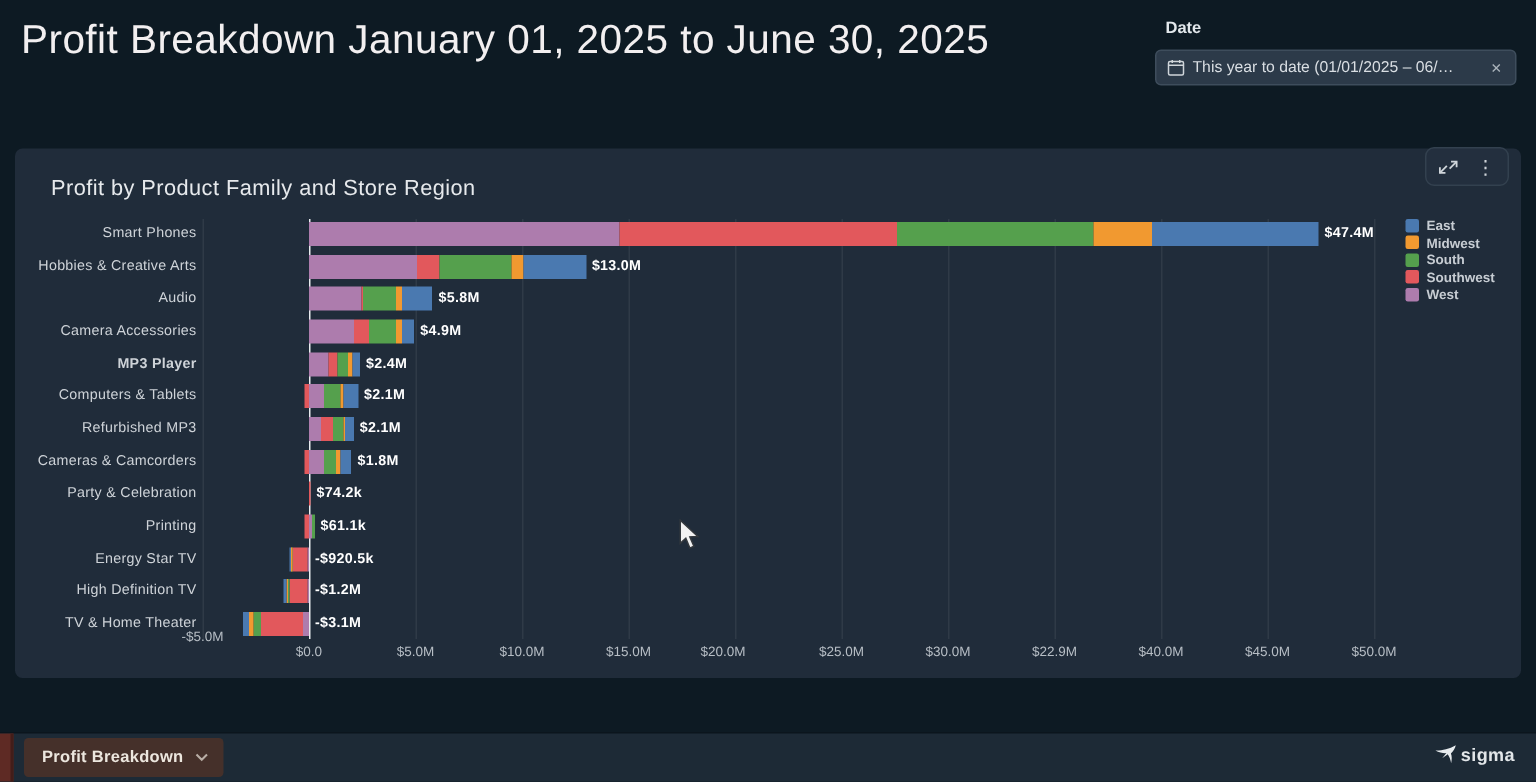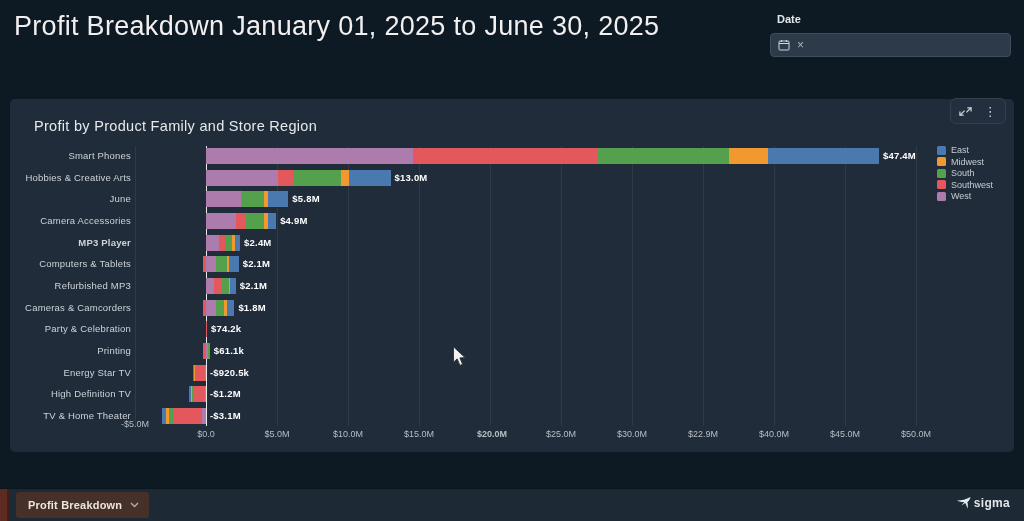--- a/index.html
+++ b/index.html
@@ -35,21 +35,21 @@
   .gridline { position:absolute; width:1px; background:rgba(255,255,255,0.07); }
   .gridline.zero { background:#e8ebee; }
   .tick-label { position:absolute; width:64px; text-align:center; font-size:9px; color:#b7bec5; }
   .cat-label { position:absolute; left:0; width:121px; text-align:right; font-size:9.5px;
                color:#ced3d8; height:12px; line-height:12px; letter-spacing:0.2px; }
   .bar-seg { position:absolute; height:16px; }
   .bar-value { position:absolute; font-size:9.5px; font-weight:700; color:#ffffff; height:12px;
                line-height:12px; letter-spacing:0.2px; }
   .legend-item { position:absolute; display:flex; align-items:center; gap:5px; cursor:pointer; }
   .legend-swatch { width:9px; height:9px; border-radius:1.5px; flex:none; }
-  .legend-text { font-size:9px; color:#c7cdd3; }
+  .legend-text { font-size:9px; color:#c7cdd3;font-weight:bold; }
 
   
   .footer-bar { position:absolute; left:0; top:488px; width:1024px; height:33px; background:#1d2a36;
                 border-top:1px solid #0b151d; }
   .footer-sliver { position:absolute; left:0; top:0; width:9px; height:33px; background:#5e2a24;
                 border-right:2px solid #431d19; }
   .page-tab { position:absolute; left:16px; top:3px; height:26px; background:#45302a; border-radius:3px;
               display:flex; align-items:center; padding:0 10px 0 12px; gap:8px; cursor:pointer; }
   .page-tab .tab-text { font-size:11px; font-weight:700; color:#ece6de; letter-spacing:0.2px; }
   .brand-logo { position:absolute; right:14px; top:7px; display:flex; align-items:center; gap:3px;
@@ -68,20 +68,21 @@
     <div class="date-label">Date</div>
     <div class="date-chip">
       <span style="display:flex;">
         <svg width="12" height="12" viewBox="0 0 12 12" fill="none" stroke="#cfd5da" stroke-width="1">
           <rect x="1" y="2" width="10" height="9" rx="1"></rect>
           <line x1="1" y1="4.5" x2="11" y2="4.5"></line>
           <line x1="3.5" y1="1" x2="3.5" y2="3"></line>
           <line x1="8.5" y1="1" x2="8.5" y2="3"></line>
         </svg>
       </span>
+      <span class="chip-text">This year to date (01/01/2025 – 06/…</span>
       <span class="chip-close">×</span>
     </div>
   </div>
 
   <div class="chart-card">
     <div class="chart-title">Profit by Product Family and Store Region</div>
     <div class="card-toolbar">
       <span class="tool-btn">
         <svg width="13" height="13" viewBox="0 0 14 14" fill="none" stroke="#cfd5da" stroke-width="1.3">
           <path d="M9 3 L13 3 L13 7"></path>
@@ -99,21 +100,21 @@
         <div class="tick-label" style="left: 93px; top: 320px;">-$5.0M</div>
         <div class="gridline zero" style="left: 196px; top: 47px; height: 280px;"></div>
         <div class="tick-label" style="left: 164px; top: 330px;">$0.0</div>
         <div class="gridline" style="left: 267px; top: 47px; height: 280px;"></div>
         <div class="tick-label" style="left: 235px; top: 330px;">$5.0M</div>
         <div class="gridline" style="left: 338px; top: 47px; height: 280px;"></div>
         <div class="tick-label" style="left: 306px; top: 330px;">$10.0M</div>
         <div class="gridline" style="left: 409px; top: 47px; height: 280px;"></div>
         <div class="tick-label" style="left: 377px; top: 330px;">$15.0M</div>
         <div class="gridline" style="left: 480px; top: 47px; height: 280px;"></div>
-        <div class="tick-label" style="left: 450px; top: 330px; font-weight: bold;">$20.0M</div>
+        <div class="tick-label" style="left: 440px; top: 330px;">$20.0M</div>
         <div class="gridline" style="left: 551px; top: 47px; height: 280px;"></div>
         <div class="tick-label" style="left: 519px; top: 330px;">$25.0M</div>
         <div class="gridline" style="left: 622px; top: 47px; height: 280px;"></div>
         <div class="tick-label" style="left: 590px; top: 330px;">$30.0M</div>
         <div class="gridline" style="left: 693px; top: 47px; height: 280px;"></div>
         <div class="tick-label" style="left: 661px; top: 330px;">$22.9M</div>
         <div class="gridline" style="left: 764px; top: 47px; height: 280px;"></div>
         <div class="tick-label" style="left: 732px; top: 330px;">$40.0M</div>
         <div class="gridline" style="left: 835px; top: 47px; height: 280px;"></div>
         <div class="tick-label" style="left: 803px; top: 330px;">$45.0M</div>
@@ -126,21 +127,21 @@
         <div class="bar-seg" style="background: rgb(241, 153, 48); top: 49px; width: 39.76px; left: 718.56px;"></div>
         <div class="bar-seg" style="background: rgb(74, 121, 176); top: 49px; width: 110.76px; left: 758.32px;"></div>
         <div class="bar-value" style="left: 873.08px; top: 51px;">$47.4M</div>
         <div class="cat-label" style="top: 72.67px;">Hobbies &amp; Creative Arts</div>
         <div class="bar-seg" style="background: rgb(173, 124, 173); top: 70.67px; width: 72.42px; left: 196px;"></div>
         <div class="bar-seg" style="background: rgb(226, 88, 92); top: 70.67px; width: 14.2px; left: 268.42px;"></div>
         <div class="bar-seg" style="background: rgb(85, 160, 77); top: 70.67px; width: 48.28px; left: 282.62px;"></div>
         <div class="bar-seg" style="background: rgb(241, 153, 48); top: 70.67px; width: 8.52px; left: 330.9px;"></div>
         <div class="bar-seg" style="background: rgb(74, 121, 176); top: 70.67px; width: 41.18px; left: 339.42px;"></div>
         <div class="bar-value" style="left: 384.6px; top: 72.67px;">$13.0M</div>
-        <div class="cat-label" style="top: 94.34px;">June</div>
+        <div class="cat-label" style="top: 94.34px;">Audio</div>
         <div class="bar-seg" style="background: rgb(173, 124, 173); top: 92.34px; width: 34.79px; left: 196px;"></div>
         <div class="bar-seg" style="background: rgb(226, 88, 92); top: 92.34px; width: 1.704px; left: 230.79px;"></div>
         <div class="bar-seg" style="background: rgb(85, 160, 77); top: 92.34px; width: 21.3px; left: 232.494px;"></div>
         <div class="bar-seg" style="background: rgb(241, 153, 48); top: 92.34px; width: 4.686px; left: 253.794px;"></div>
         <div class="bar-seg" style="background: rgb(74, 121, 176); top: 92.34px; width: 19.88px; left: 258.48px;"></div>
         <div class="bar-value" style="left: 282.36px; top: 94.34px;">$5.8M</div>
         <div class="cat-label" style="top: 116.01px;">Camera Accessories</div>
         <div class="bar-seg" style="background: rgb(173, 124, 173); top: 114.01px; width: 29.82px; left: 196px;"></div>
         <div class="bar-seg" style="background: rgb(226, 88, 92); top: 114.01px; width: 10.65px; left: 225.82px;"></div>
         <div class="bar-seg" style="background: rgb(85, 160, 77); top: 114.01px; width: 17.892px; left: 236.47px;"></div>

